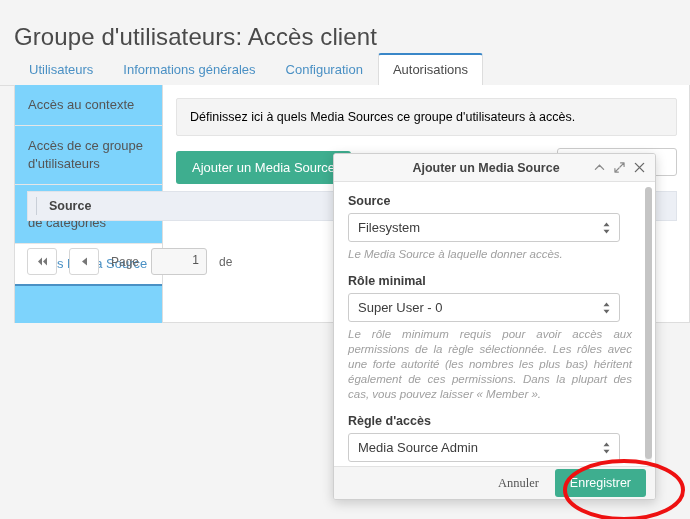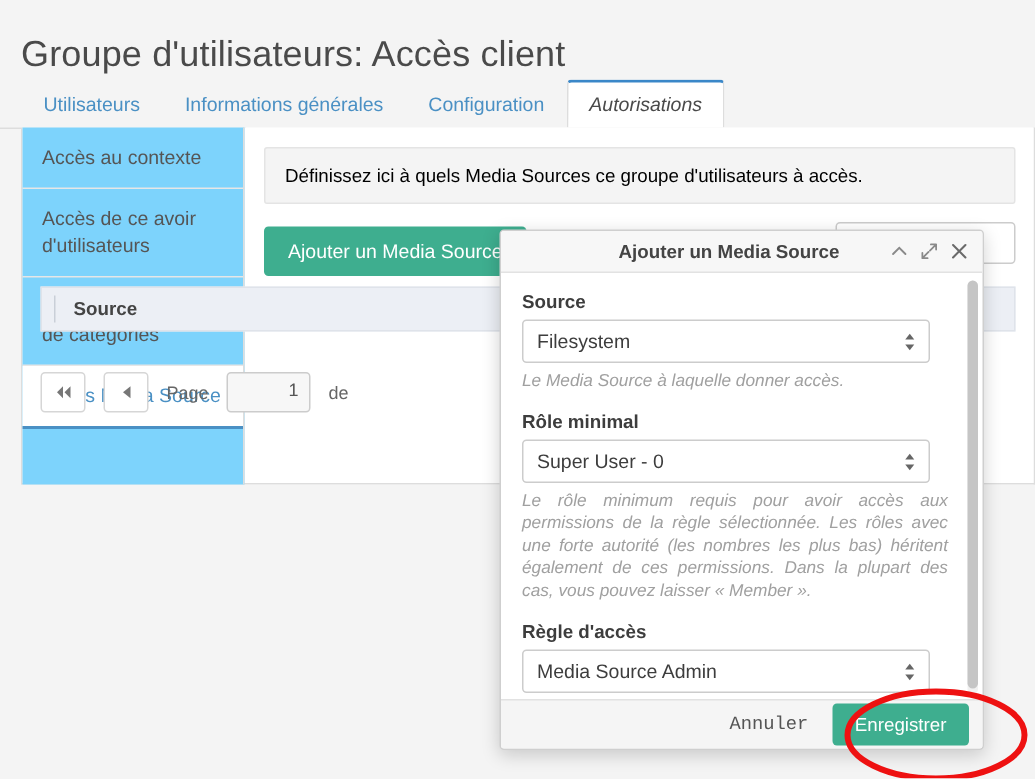--- a/index.html
+++ b/index.html
@@ -31,21 +31,20 @@
     border: 1px solid transparent; border-bottom: none;
     line-height: 18px; white-space: nowrap;
     background: transparent;
   }
   .tab.active {
     color: #4a4a4a; background: #fff;
     border: 1px solid #ddd; border-bottom: 1px solid #fff;
     border-top: 2px solid #3a87c8;
     border-radius: 3px 3px 0 0;
     padding-top: 6px;
-    font-style: italic;
   }
   .tabs-rule {
     position: absolute; left: 0; right: 0; top: 85px;
     height: 1px; background: #ddd;
   }
 
   
   .panel {
     position: absolute; left: 14px; top: 85px;
     width: 676px; height: 238px;
@@ -190,21 +189,21 @@
   .modal-footer {
     position: absolute; left: 0; right: 0; bottom: 0;
     height: 33px; background: #f5f5f5;
     border-top: 1px solid #e2e2e2;
     display: flex; align-items: center; justify-content: flex-end;
     gap: 4px; padding-right: 9px;
   }
   .btn-cancel {
     background: transparent; border: none; color: #555;
     font-size: 12.5px; padding: 6px 12px; cursor: pointer;
-    font-family: Liberation Mono, monospace;
+    font-family: Liberation Serif, serif;
   }
   .btn-save {
     background: #3eae8f; color: #fff; border: none;
     font-size: 12.5px; padding: 7px 15px; border-radius: 3px;
     cursor: pointer; font-family: inherit;
   }
 
   
   .annot { position: absolute; left: 0; top: 0; pointer-events: none; }
 </style>
@@ -221,21 +220,21 @@
     <div class="tab">Configuration</div>
     <div class="tab active">Autorisations</div>
   </div>
   <div class="tabs-rule"></div>
 
   <div class="panel">
     <div class="panel-inner">
 
       <div class="sidebar">
         <div class="side-item">Accès au contexte</div>
-        <div class="side-item">Accès de ce avoir d'utilisateurs</div>
+        <div class="side-item">Accès de ce groupe d'utilisateurs</div>
         <div class="side-item">Accès aux éléments de catégories</div>
         <div class="side-item active">Accès Media Source</div>
       </div>
 
       <div class="content">
         <div class="notice">Définissez ici à quels Media Sources ce groupe d'utilisateurs à accès.</div>
         <button class="btn-green">Ajouter un Media Source</button>
       </div>
 
       <div class="filter-box">Filtrer p</div>

